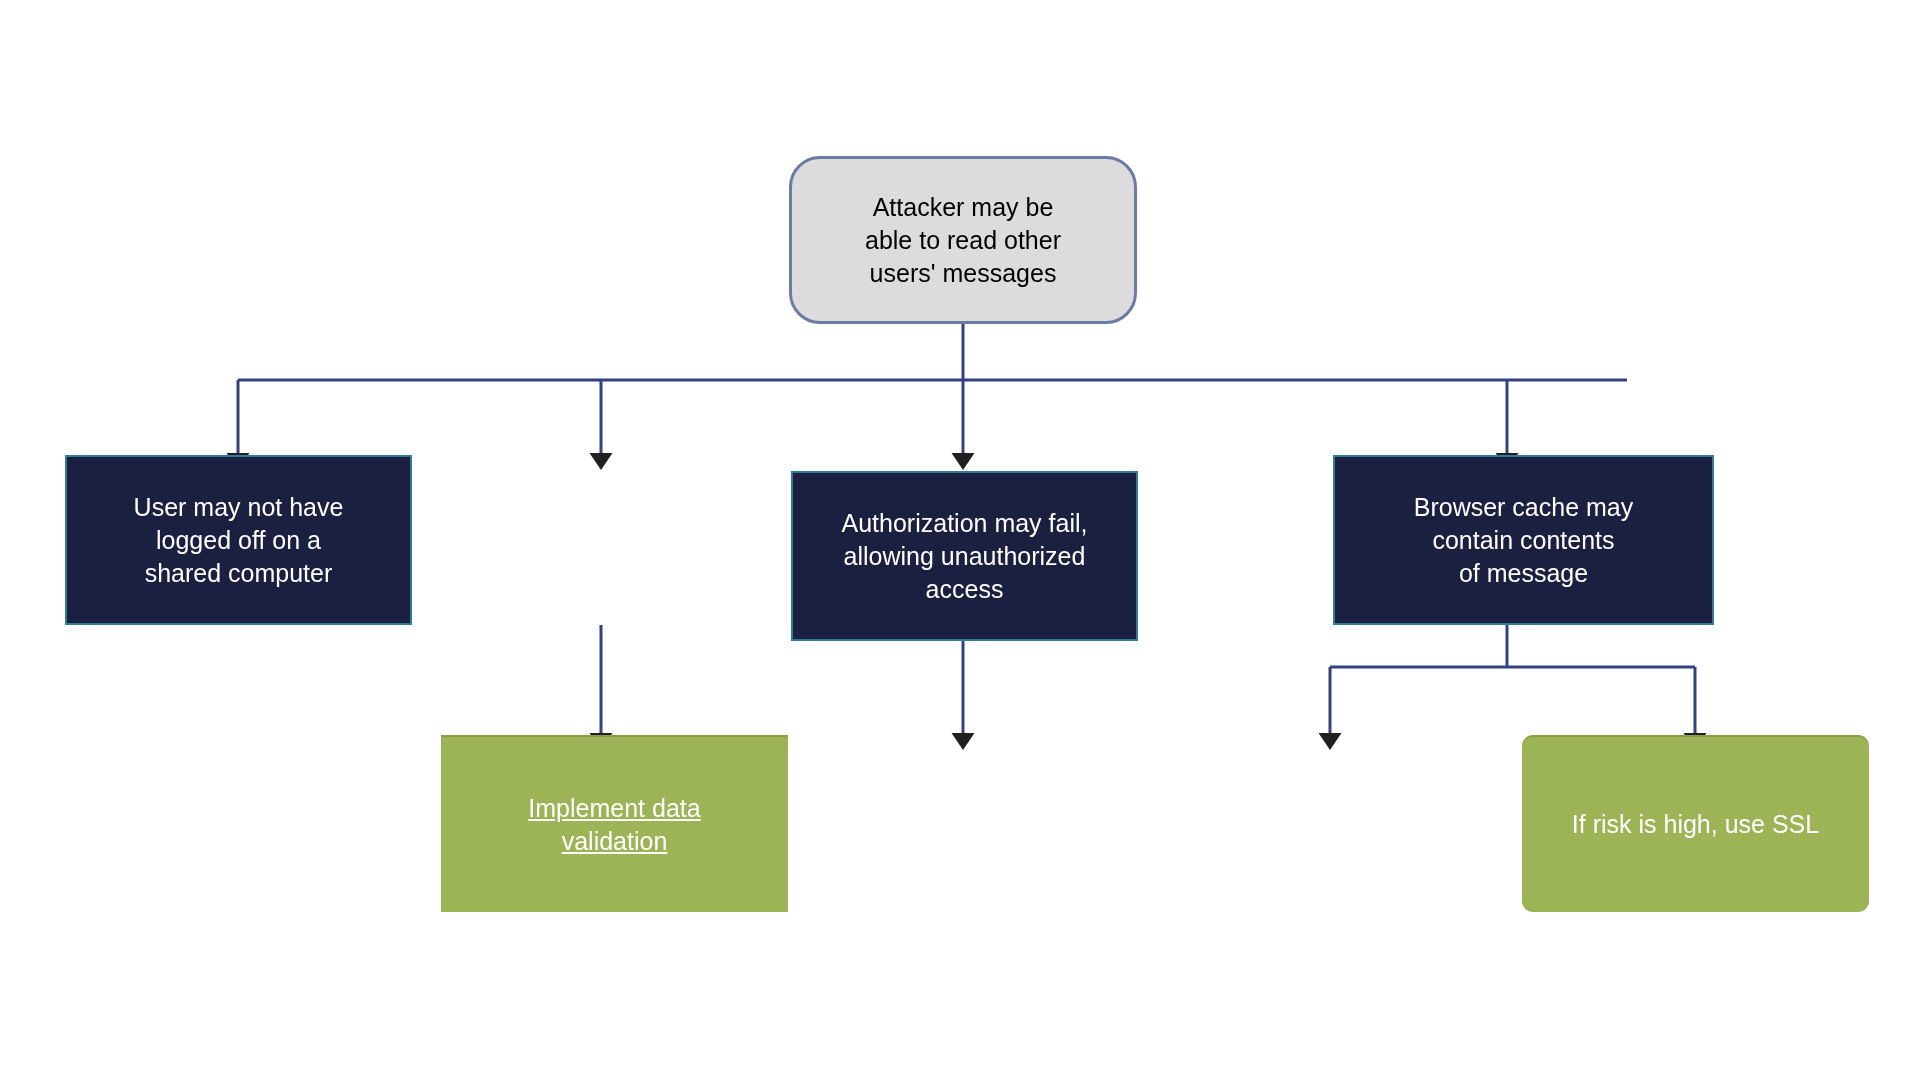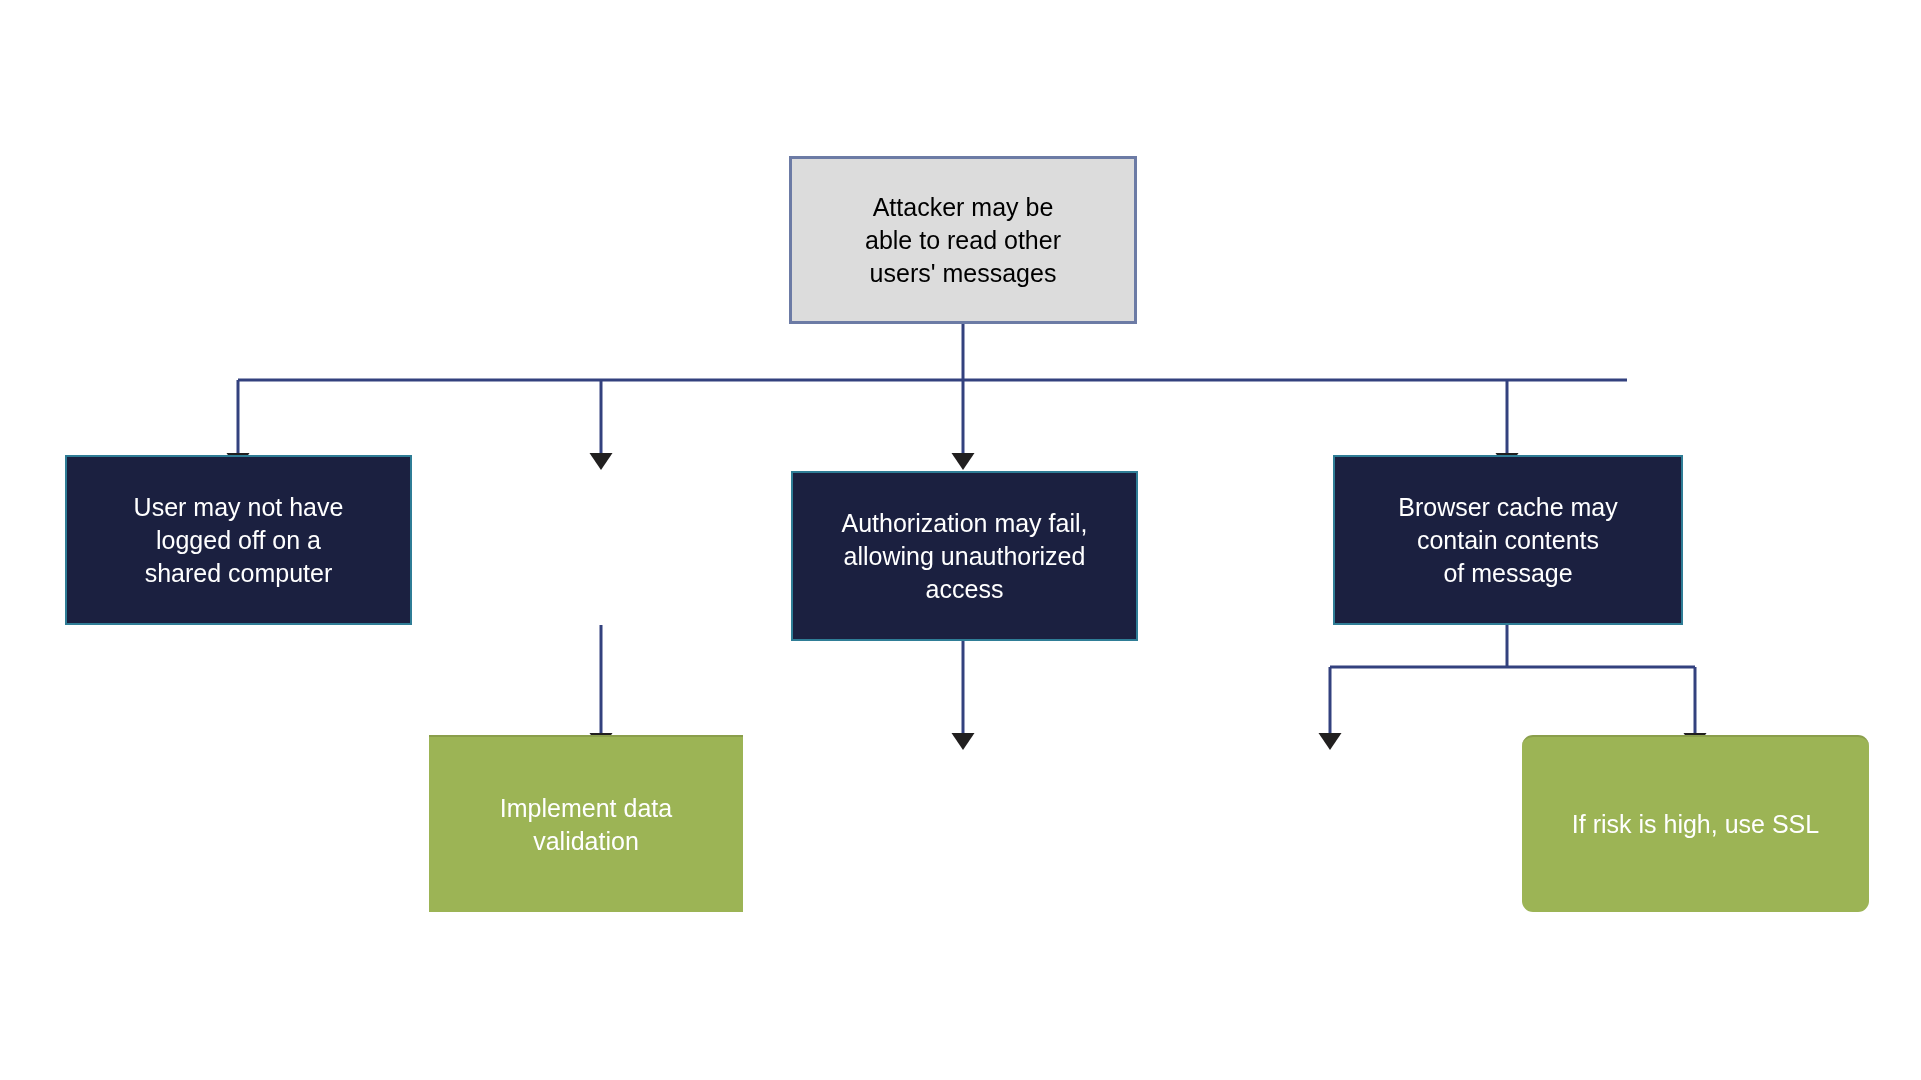--- a/index.html
+++ b/index.html
@@ -85,43 +85,43 @@
         <polygon points="589.5,453 612.5,453 601,470"></polygon>
         <polygon points="951.5,453 974.5,453 963,470"></polygon>
         <polygon points="1495.5,453 1518.5,453 1507,470"></polygon>
         <polygon points="589.5,733 612.5,733 601,750"></polygon>
         <polygon points="951.5,733 974.5,733 963,750"></polygon>
         <polygon points="1318.5,733 1341.5,733 1330,750"></polygon>
         <polygon points="1683.5,733 1706.5,733 1695,750"></polygon>
       </g>
   </svg>
 
-  <div class="node node-root" id="node-root" style="left: 789px; top: 156px; width: 348px; height: 168px;">
+  <div class="node node-root" id="node-root" style="left: 789px; top: 156px; width: 348px; height: 168px; border-radius: 31px;">
     <span class="node-label">Attacker may be
 able to read other
 users' messages</span>
   </div>
 
   <div class="node node-threat" id="node-threat-0" style="left: 65px; top: 455px; width: 347px; height: 170px;">
     <span class="node-label">User may not have
 logged off on a
 shared computer</span>
   </div>
   <div class="node node-threat" id="node-threat-2" style="left: 791px; top: 471px; width: 347px; height: 170px;">
     <span class="node-label">Authorization may fail,
 allowing unauthorized
 access</span>
   </div>
-  <div class="node node-threat" id="node-threat-3" style="left: 1333px; top: 455px; width: 350px; height: 170px;">
+  <div class="node node-threat" id="node-threat-3" style="left: 1333px; top: 455px; width: 381px; height: 170px;">
     <span class="node-label">Browser cache may
 contain contents
 of message</span>
   </div>
 
-  <div class="node node-mitigation" id="node-mitigation-0" style="left: 429px; top: 735px; width: 314px; height: 177px;">
+  <div class="node node-mitigation" id="node-mitigation-0" style="left: 441px; top: 735px; width: 347px; height: 177px; text-decoration: underline;">
     <span class="node-label">Implement data
 validation</span>
   </div>
   <div class="node node-mitigation" id="node-mitigation-3" style="left: 1522px; top: 735px; width: 347px; height: 177px; border-radius: 11px;">
     <span class="node-label">If risk is high, use SSL</span>
   </div>
 
 </div>
 
 </body></html>

